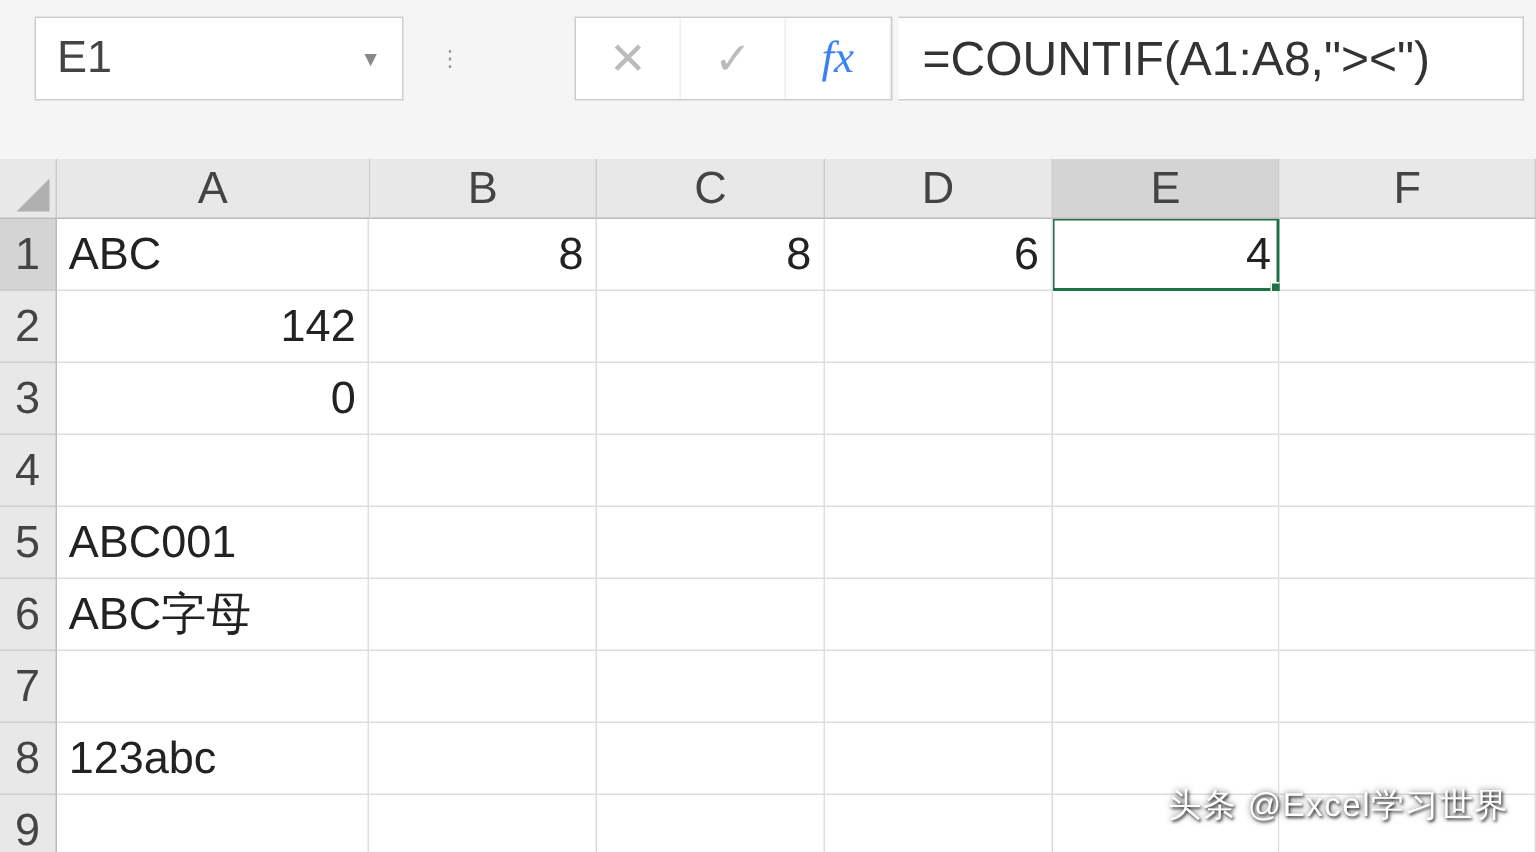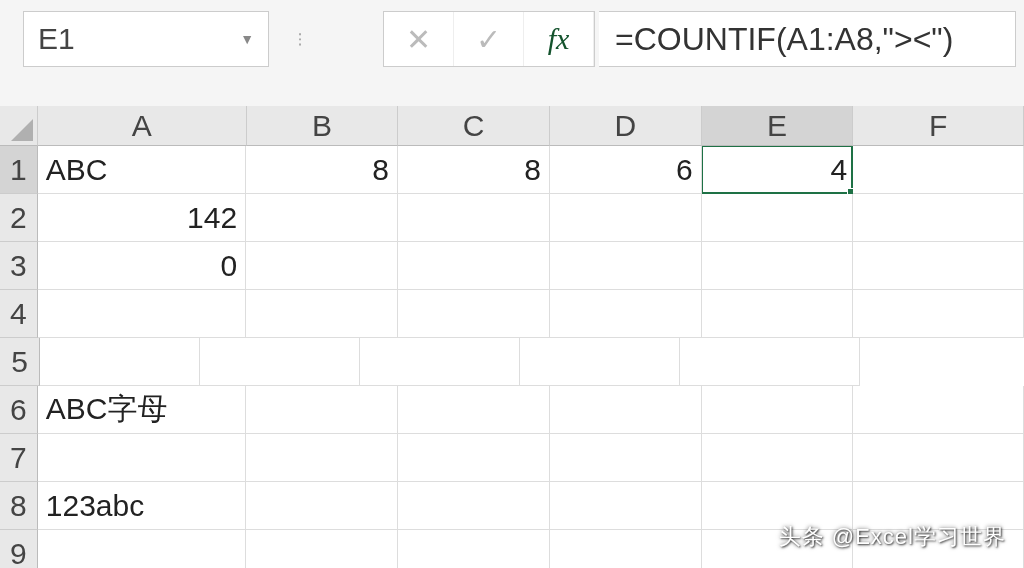--- a/index.html
+++ b/index.html
@@ -49,21 +49,21 @@
     .fb-btn {
       width: 70px;
       height: 54px;
       display: flex;
       align-items: center;
       justify-content: center;
       font-size: 30px;
       color: #bbb;
       border-right: 1px solid #eee;
     }
-    .fb-btn.fx { color: #14532d; font-family: "Times New Roman", serif; font-style: italic; }
+    .fb-btn.fx { color: #3b82f6; font-family: "Times New Roman", serif; font-style: italic; }
     .formula-input {
       background: #fff;
       border: 1px solid #ccc;
       border-left: none;
       height: 56px;
       flex: 1;
       display: flex;
       align-items: center;
       padding: 0 16px;
       font-size: 32px;
@@ -256,20 +256,21 @@
     <div class="cell col-A"></div>
     <div class="cell col-B"></div>
     <div class="cell col-C"></div>
     <div class="cell col-D"></div>
     <div class="cell col-E"></div>
     <div class="cell col-F"></div>
   </div>
 
   <div class="row data-row">
     <div class="row-header">5</div>
+    <div class="cell col-A left">ABC001</div>
     <div class="cell col-B"></div>
     <div class="cell col-C"></div>
     <div class="cell col-D"></div>
     <div class="cell col-E"></div>
     <div class="cell col-F"></div>
   </div>
 
   <div class="row data-row">
     <div class="row-header">6</div>
     <div class="cell col-A left">ABC字母</div>

